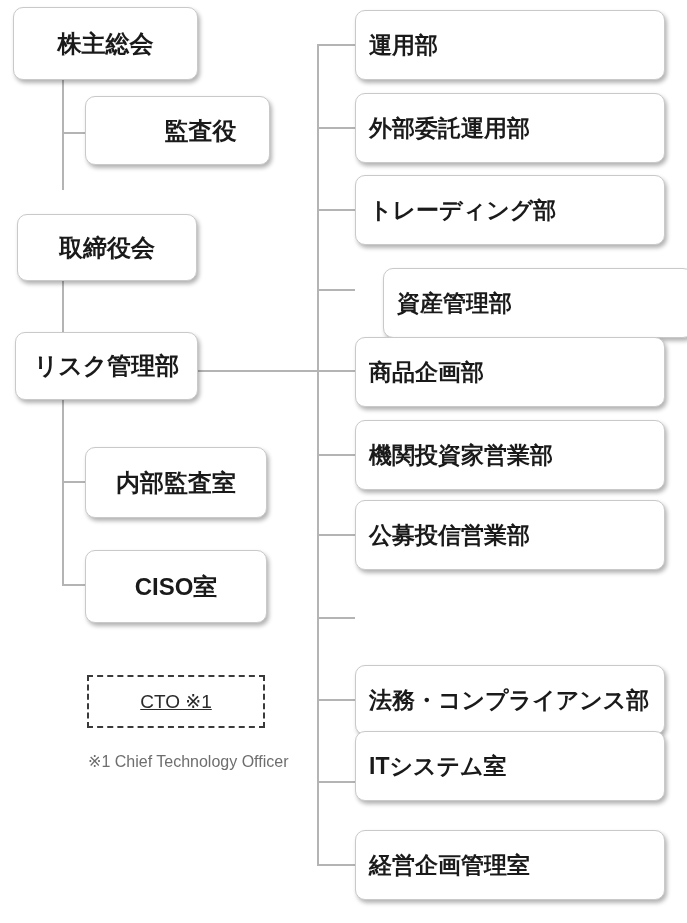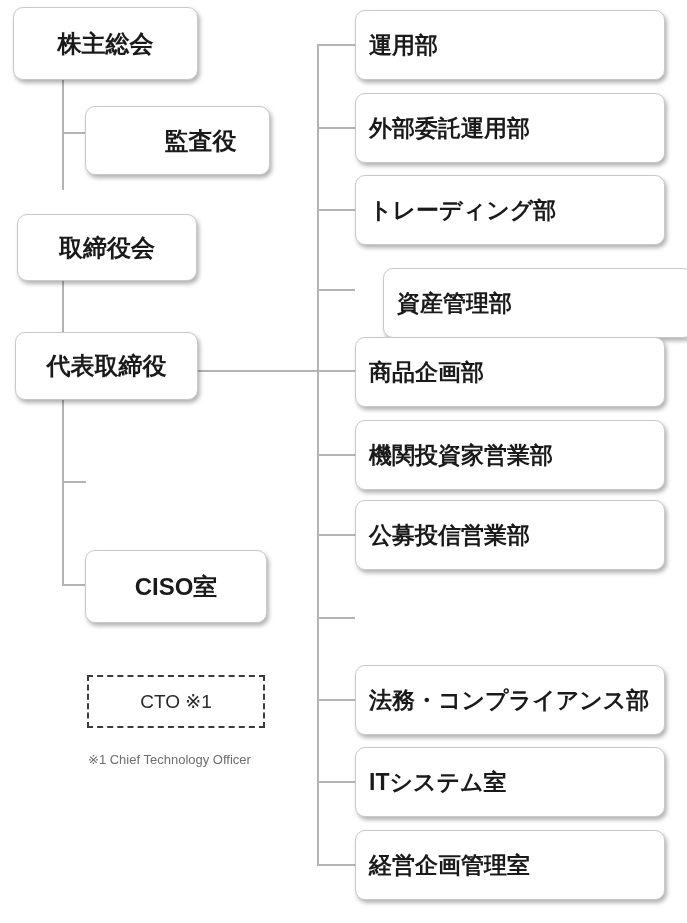--- a/index.html
+++ b/index.html
@@ -38,21 +38,21 @@
     align-items: center;
     justify-content: center;
     box-sizing: border-box;
     color: #2b2b2b;
     font-size: 19px;
     z-index: 2;
   }
   .footnote {
     position: absolute;
     color: #6e6e6e;
-    font-size: 13px;
+    font-size: 16px;
     z-index: 2;
   }
   .line {
     position: absolute;
     background: #b4b4b4;
     z-index: 1;
   }
   .vline { width: 2px; }
   .hline { height: 2px; }
 </style>
@@ -76,47 +76,48 @@
   <div class="line hline" style="left:317px; top:370px; width:38px;"></div>
   <div class="line hline" style="left:317px; top:454px; width:38px;"></div>
   <div class="line hline" style="left:317px; top:534px; width:38px;"></div>
   <div class="line hline" style="left:317px; top:617px; width:38px;"></div>
   <div class="line hline" style="left:317px; top:699px; width:38px;"></div>
   <div class="line hline" style="left:317px; top:781px; width:38px;"></div>
   <div class="line hline" style="left:317px; top:864px; width:38px;"></div>
 
   <div class="node center" style="left:13px; top:7px; width:185px; height:73px;">株主総会</div>
 
-  <div class="node center" style="left:85px; top:106px; width:185px; height:69px;padding-left:46px;">監査役</div>
+  <div class="node center" style="left:85px; top:96px; width:185px; height:69px;padding-left:46px;">監査役</div>
 
   <div class="node center" style="left:17px; top:190px; width:180px; height:67px;margin-top:24px;">取締役会</div>
 
-  <div class="node center" style="left:15px; top:332px; width:183px; height:68px;">代表取締役</div>
+  <div class="node center" style="left:15px; top:332px; width:183px; height:68px;">リスク管理部</div>
 
+  <div class="node center" style="left:85px; top:447px; width:182px; height:71px;">内部監査室</div>
 
   <div class="node center" style="left:85px; top:550px; width:182px; height:73px;">CISO室</div>
 
-  <div class="dashed-node" style="left:87px; top:675px; width:178px; height:53px;">CTO ※1</div>
+  <div class="dashed-node" style="left:87px; top:675px; width:178px; height:53px;text-decoration:underline;">CTO ※1</div>
 
   <div class="footnote" style="left:88px; top:752px;">※1 Chief Technology Officer</div>
 
   <div class="node leftalign" style="left:355px; top:10px; width:310px; height:70px;">運用部</div>
 
   <div class="node leftalign" style="left:355px; top:93px; width:310px; height:70px;text-align:right;">外部委託運用部</div>
 
   <div class="node leftalign" style="left:355px; top:175px; width:310px; height:70px;">トレーディング部</div>
 
   <div class="node leftalign" style="left:355px; top:268px; width:310px; height:70px;margin-left:28px;">資産管理部</div>
 
   <div class="node leftalign" style="left:355px; top:337px; width:310px; height:70px;">商品企画部</div>
 
   <div class="node leftalign" style="left:355px; top:420px; width:310px; height:70px;">機関投資家営業部</div>
 
   <div class="node leftalign" style="left:355px; top:500px; width:310px; height:70px;">公募投信営業部</div>
 
 
   <div class="node leftalign" style="left:355px; top:665px; width:310px; height:70px;">法務・コンプライアンス部</div>
 
-  <div class="node leftalign" style="left:355px; top:747px; width:310px; height:70px;">ITシステム室</div>
+  <div class="node leftalign" style="left:355px; top:731px; width:310px; height:70px;">ITシステム室</div>
 
   <div class="node leftalign" style="left:355px; top:830px; width:310px; height:70px;">経営企画管理室</div>
 
 </div>
 
 </body></html>

